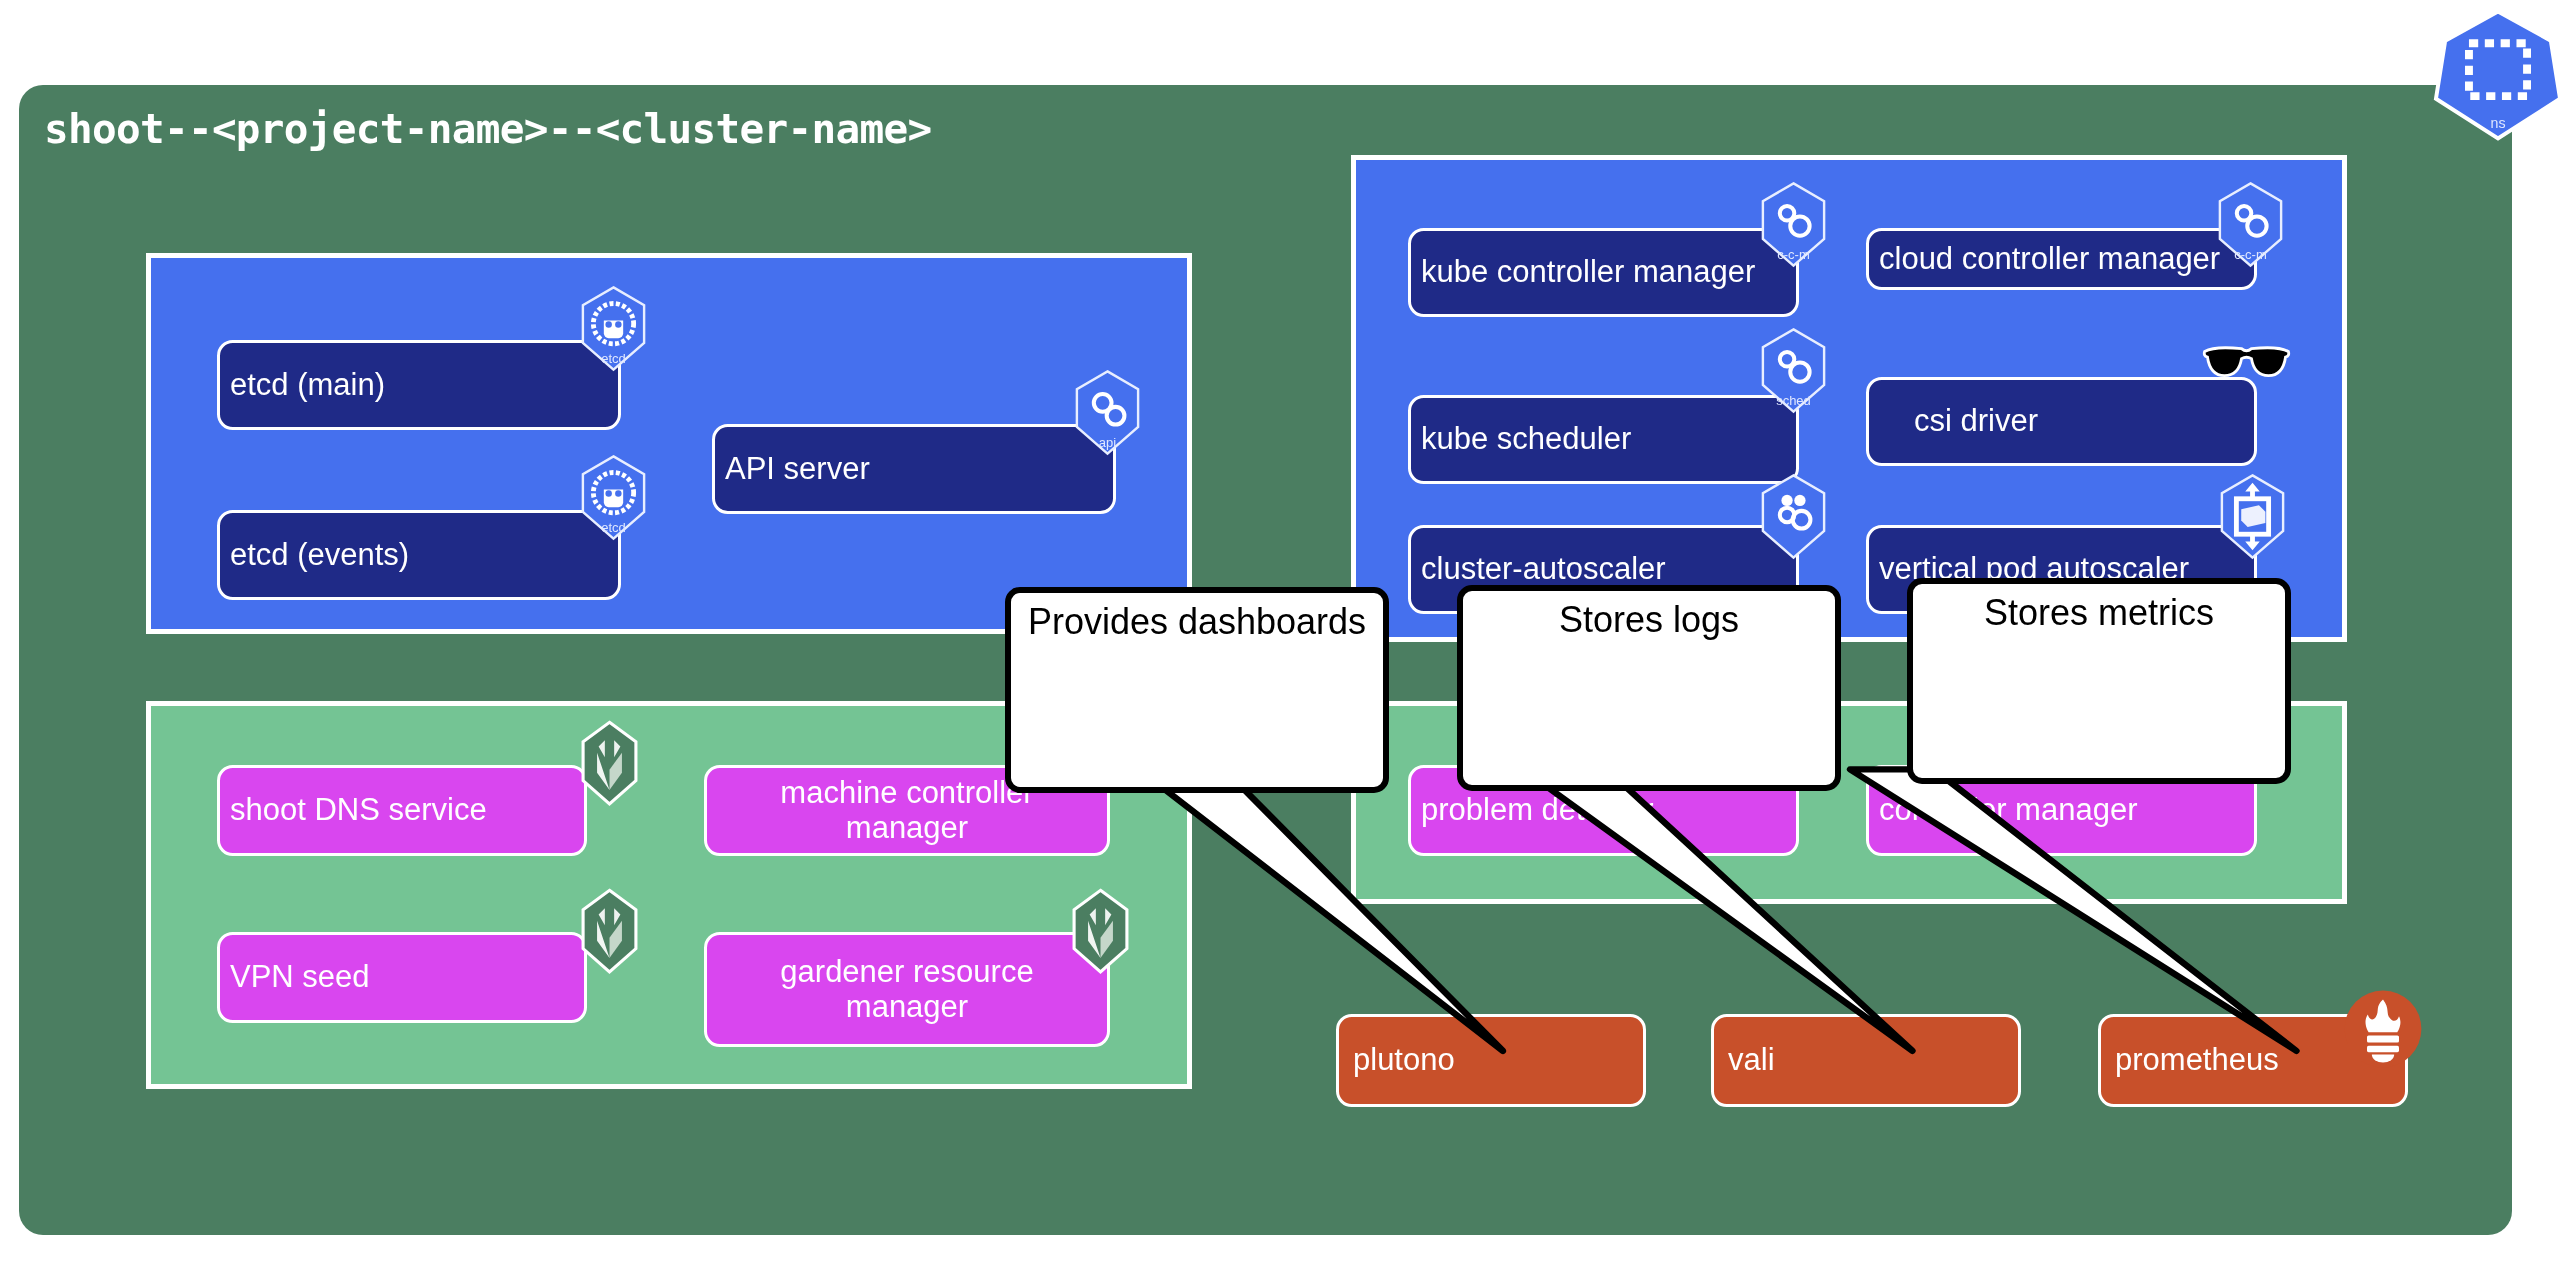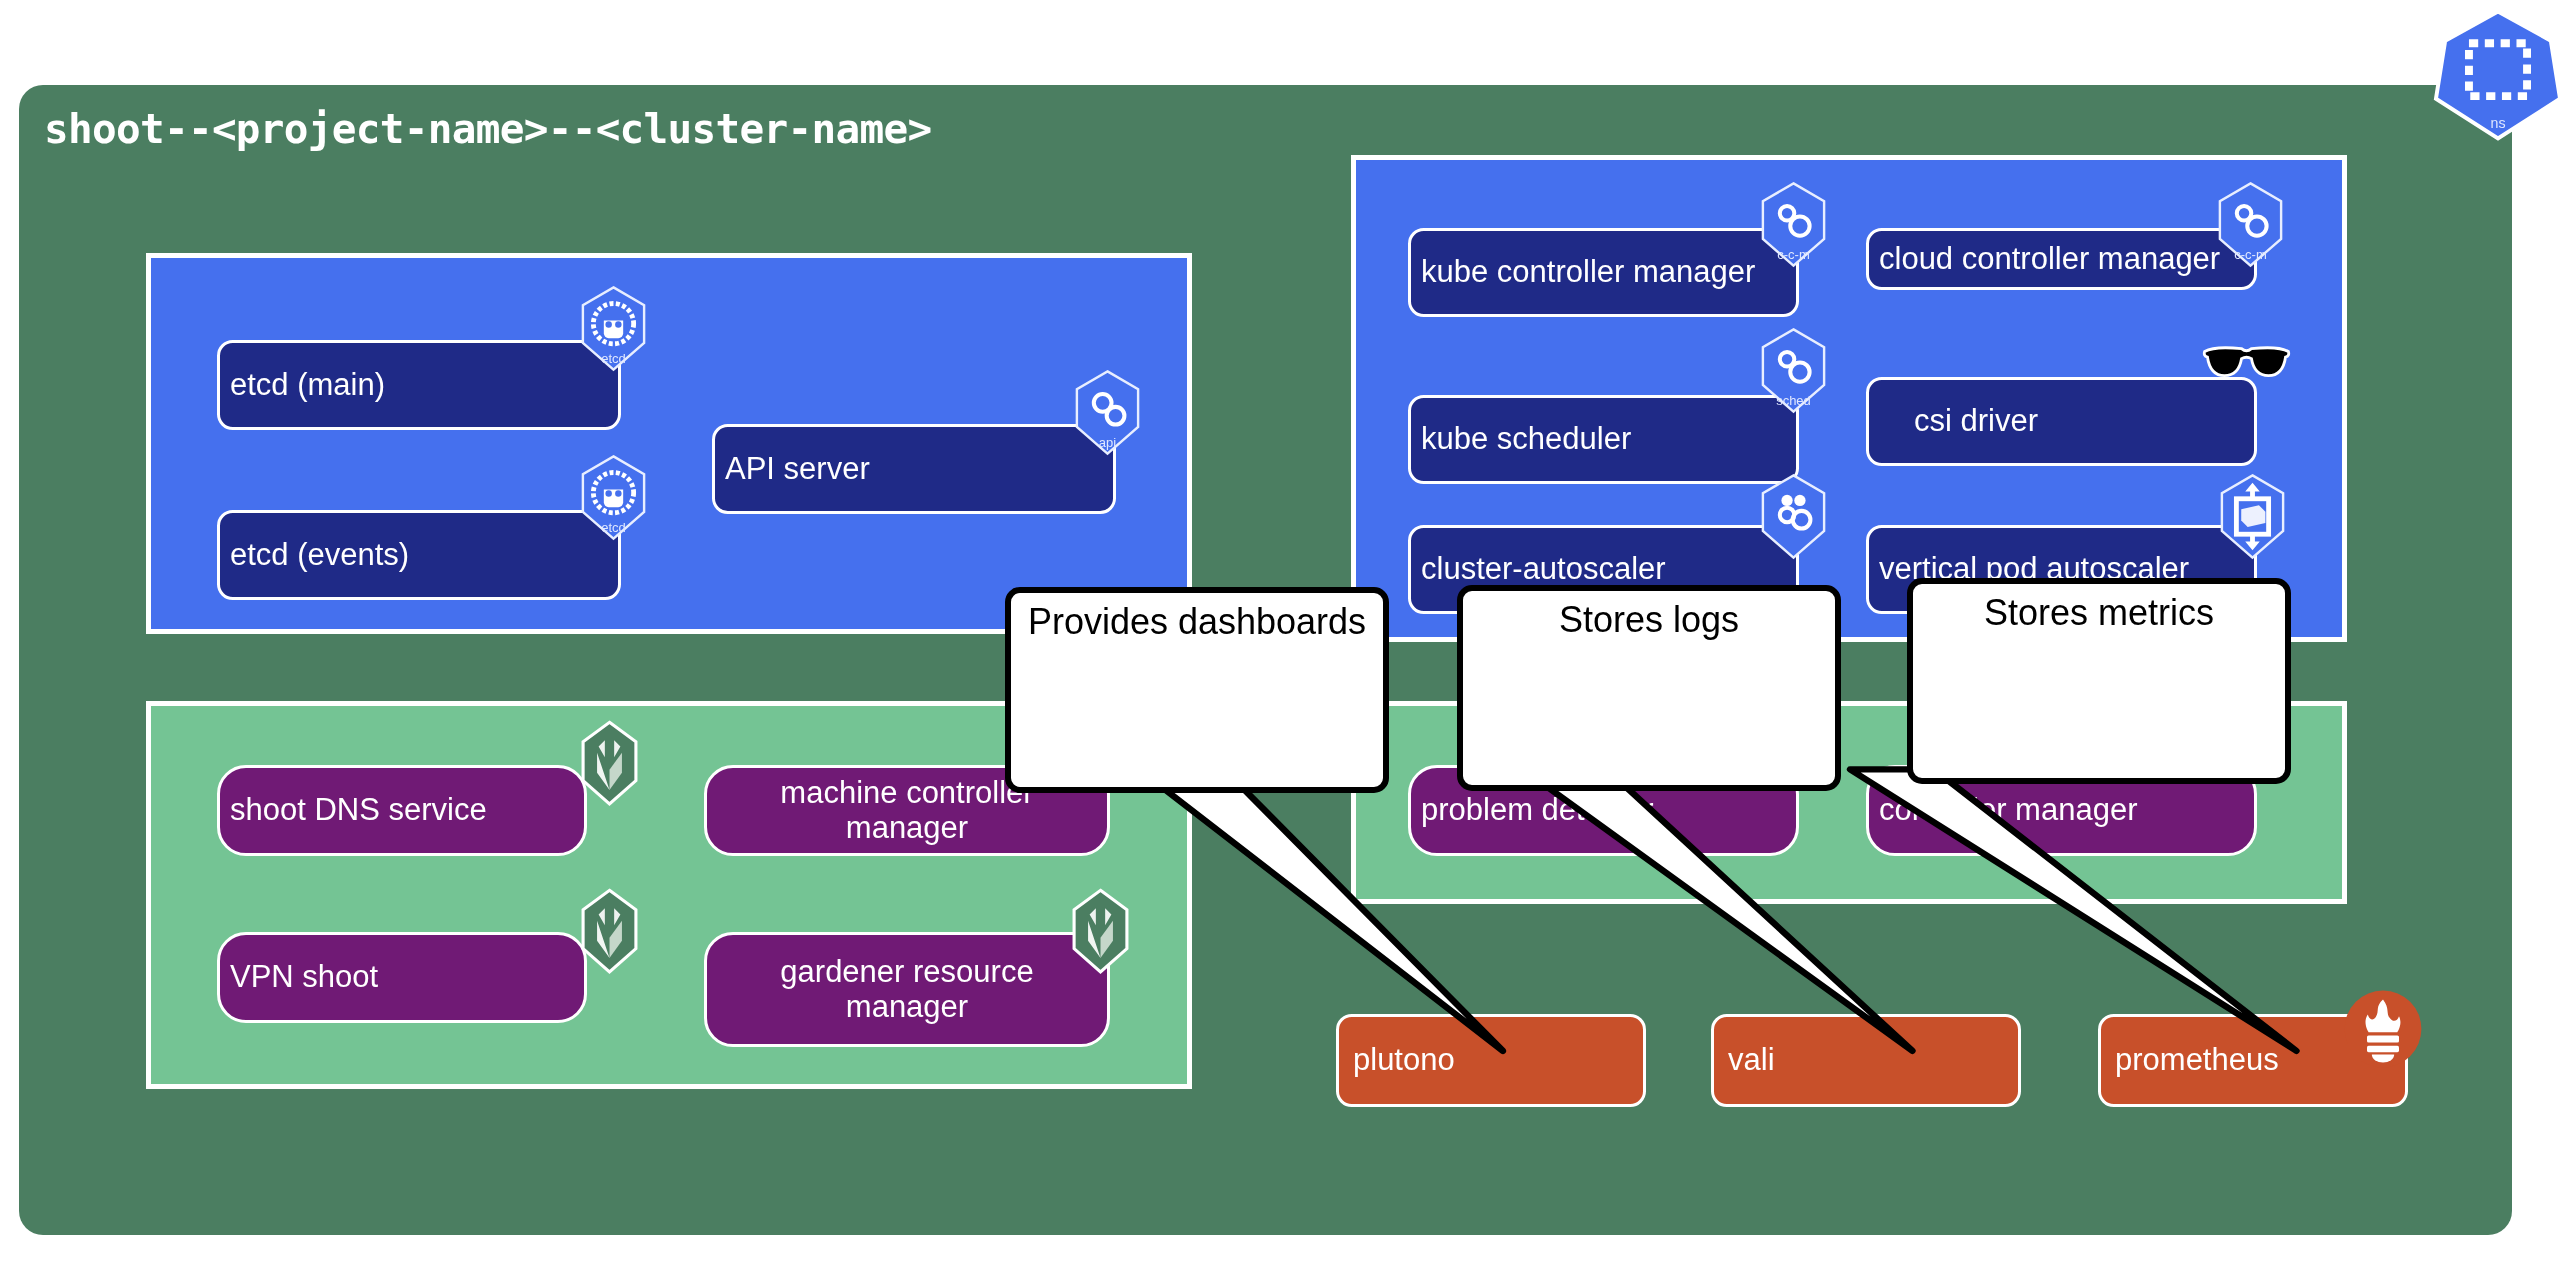--- a/index.html
+++ b/index.html
@@ -32,21 +32,21 @@
   .p-ext-left{left:146px;top:701px;width:1046px;height:388px;}
   
   .p-ext-right{left:1351px;top:701px;width:996px;height:203px;}
 
   
   .comp{position:absolute;box-sizing:border-box;border:3.6px solid #ffffff;
     border-radius:15.7px;display:flex;align-items:center;justify-content:flex-start;
     text-align:center;color:#ffffff;font-size:31px;line-height:1.12;
     padding:2.8px 10px;}
   .comp-blue{background:#1F2A87;}
-  .comp-green{background:#701a75;border-radius:29px;}
+  .comp-green{background:#d946ef;}
   .comp-orange{background:#C8502A;padding-left:14px;}
 
   
   .hexicon{position:absolute;width:81px;height:87px;}
   .hexicon svg{width:100%;height:100%;display:block;}
   .hexlabel{position:absolute;left:0;right:0;bottom:5.7px;text-align:center;
     font-size:13px;color:#dfe7ff;font-family:"Liberation Sans",sans-serif;}
 
   
   .bubble{position:absolute;background:#ffffff;border:6.4px solid #000000;
@@ -203,21 +203,21 @@
     <path d="M50 90 l16 -22 v-26 l-16 22 z" fill="#eef6ee" opacity="0.75"></path>
     <path d="M36 34 l8 14 v-22 z M64 34 l-8 14 v-22 z" fill="#ffffff" opacity="0.9"></path>
   </svg>
 </div>
 
 <div class="comp comp-green" style="left:704px;top:765px;width:406px;height:91px;">
   <span>machine controller manager</span>
 </div>
 
 <div class="comp comp-green" style="left:217px;top:932px;width:370px;height:91px;">
-  <span>VPN shoot</span>
+  <span>VPN seed</span>
 </div>
 <div class="hexicon" style="left:569px;top:888px;">
   <svg viewBox="0 0 100 112">
     <polygon points="50,3 84,28 84,78 50,108 16,78 16,28" fill="#4B7E61" stroke="#ffffff" stroke-width="4"></polygon>
     <path d="M50 20 l0 70 M50 90 l-16 -22 v-26 z" fill="#ffffff" opacity="0.92"></path>
     <path d="M50 90 l16 -22 v-26 l-16 22 z" fill="#eef6ee" opacity="0.75"></path>
     <path d="M36 34 l8 14 v-22 z M64 34 l-8 14 v-22 z" fill="#ffffff" opacity="0.9"></path>
   </svg>
 </div>
 

